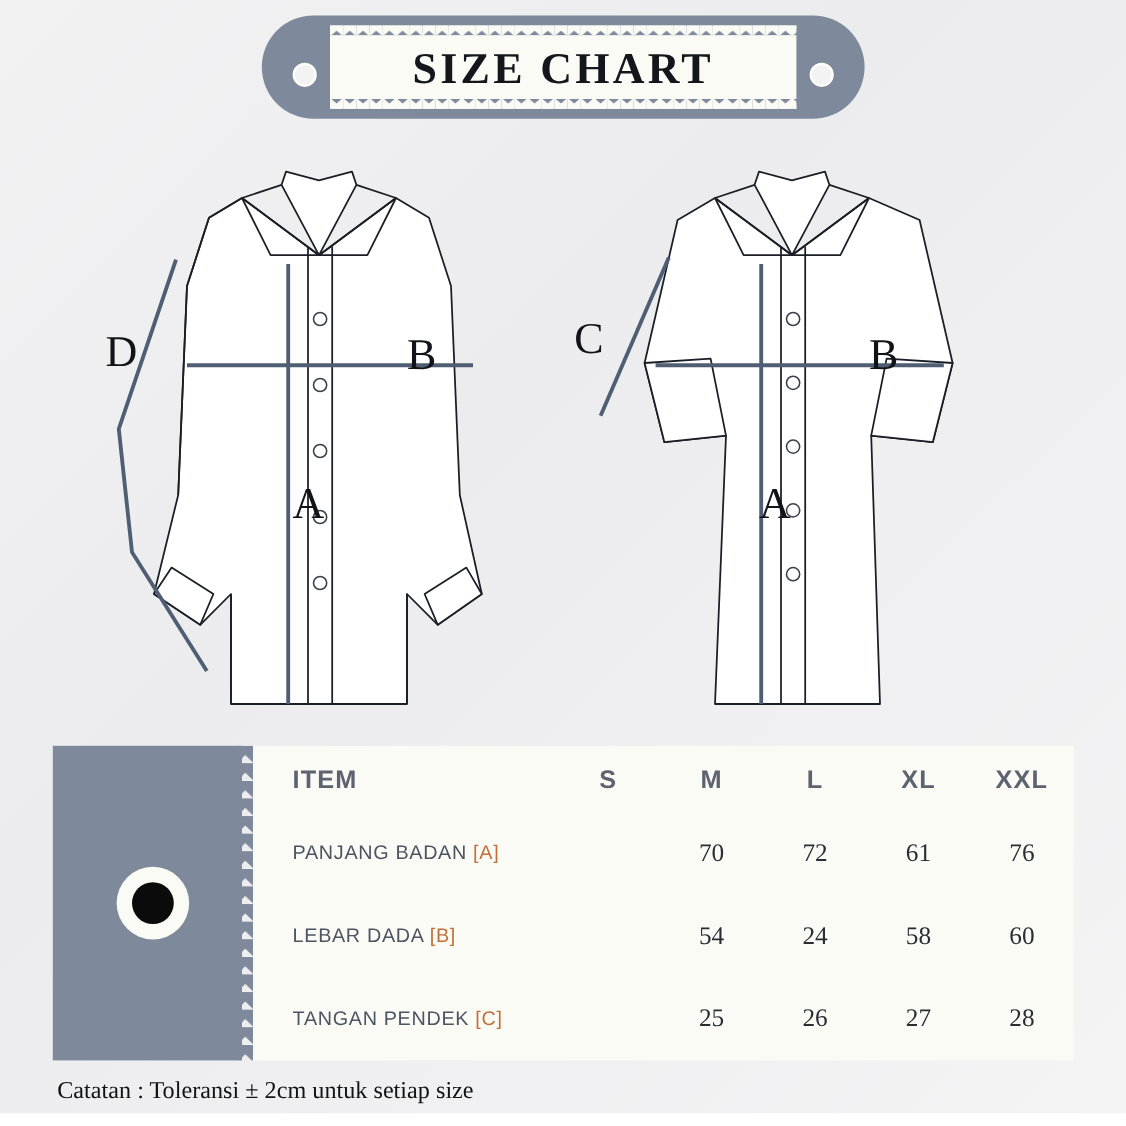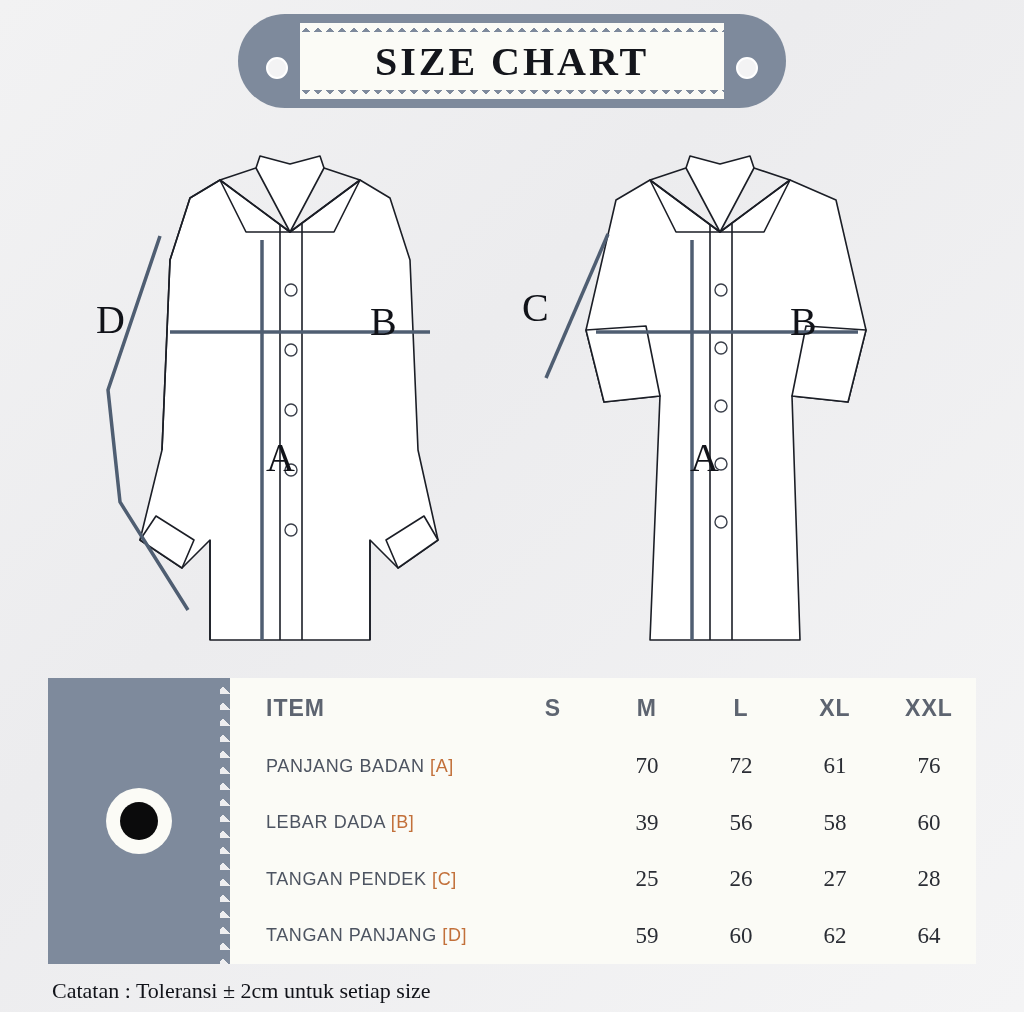--- a/index.html
+++ b/index.html
@@ -228,39 +228,31 @@
           <td class="item-c"><span>PANJANG BADAN </span><span class="code">[A]</span></td>
           <td></td>
           <td>70</td>
           <td>72</td>
           <td>61</td>
           <td>76</td>
         </tr>
         <tr>
           <td class="item-c"><span>LEBAR DADA </span><span class="code">[B]</span></td>
           <td></td>
-          <td>39</td>
-          <td>56</td>
+          <td>54</td>
+          <td>24</td>
           <td>58</td>
           <td>60</td>
         </tr>
         <tr>
           <td class="item-c"><span>TANGAN PENDEK </span><span class="code">[C]</span></td>
           <td></td>
           <td>25</td>
           <td>26</td>
           <td>27</td>
           <td>28</td>
         </tr>
-        <tr>
-          <td class="item-c"><span>TANGAN PANJANG </span><span class="code">[D]</span></td>
-          <td></td>
-          <td>59</td>
-          <td>60</td>
-          <td>62</td>
-          <td>64</td>
-        </tr>
       </tbody>
     </table>
   </div>
 
   <div class="note">Catatan : Toleransi  ± 2cm untuk setiap size</div>
 </div>
 
 </body></html>

